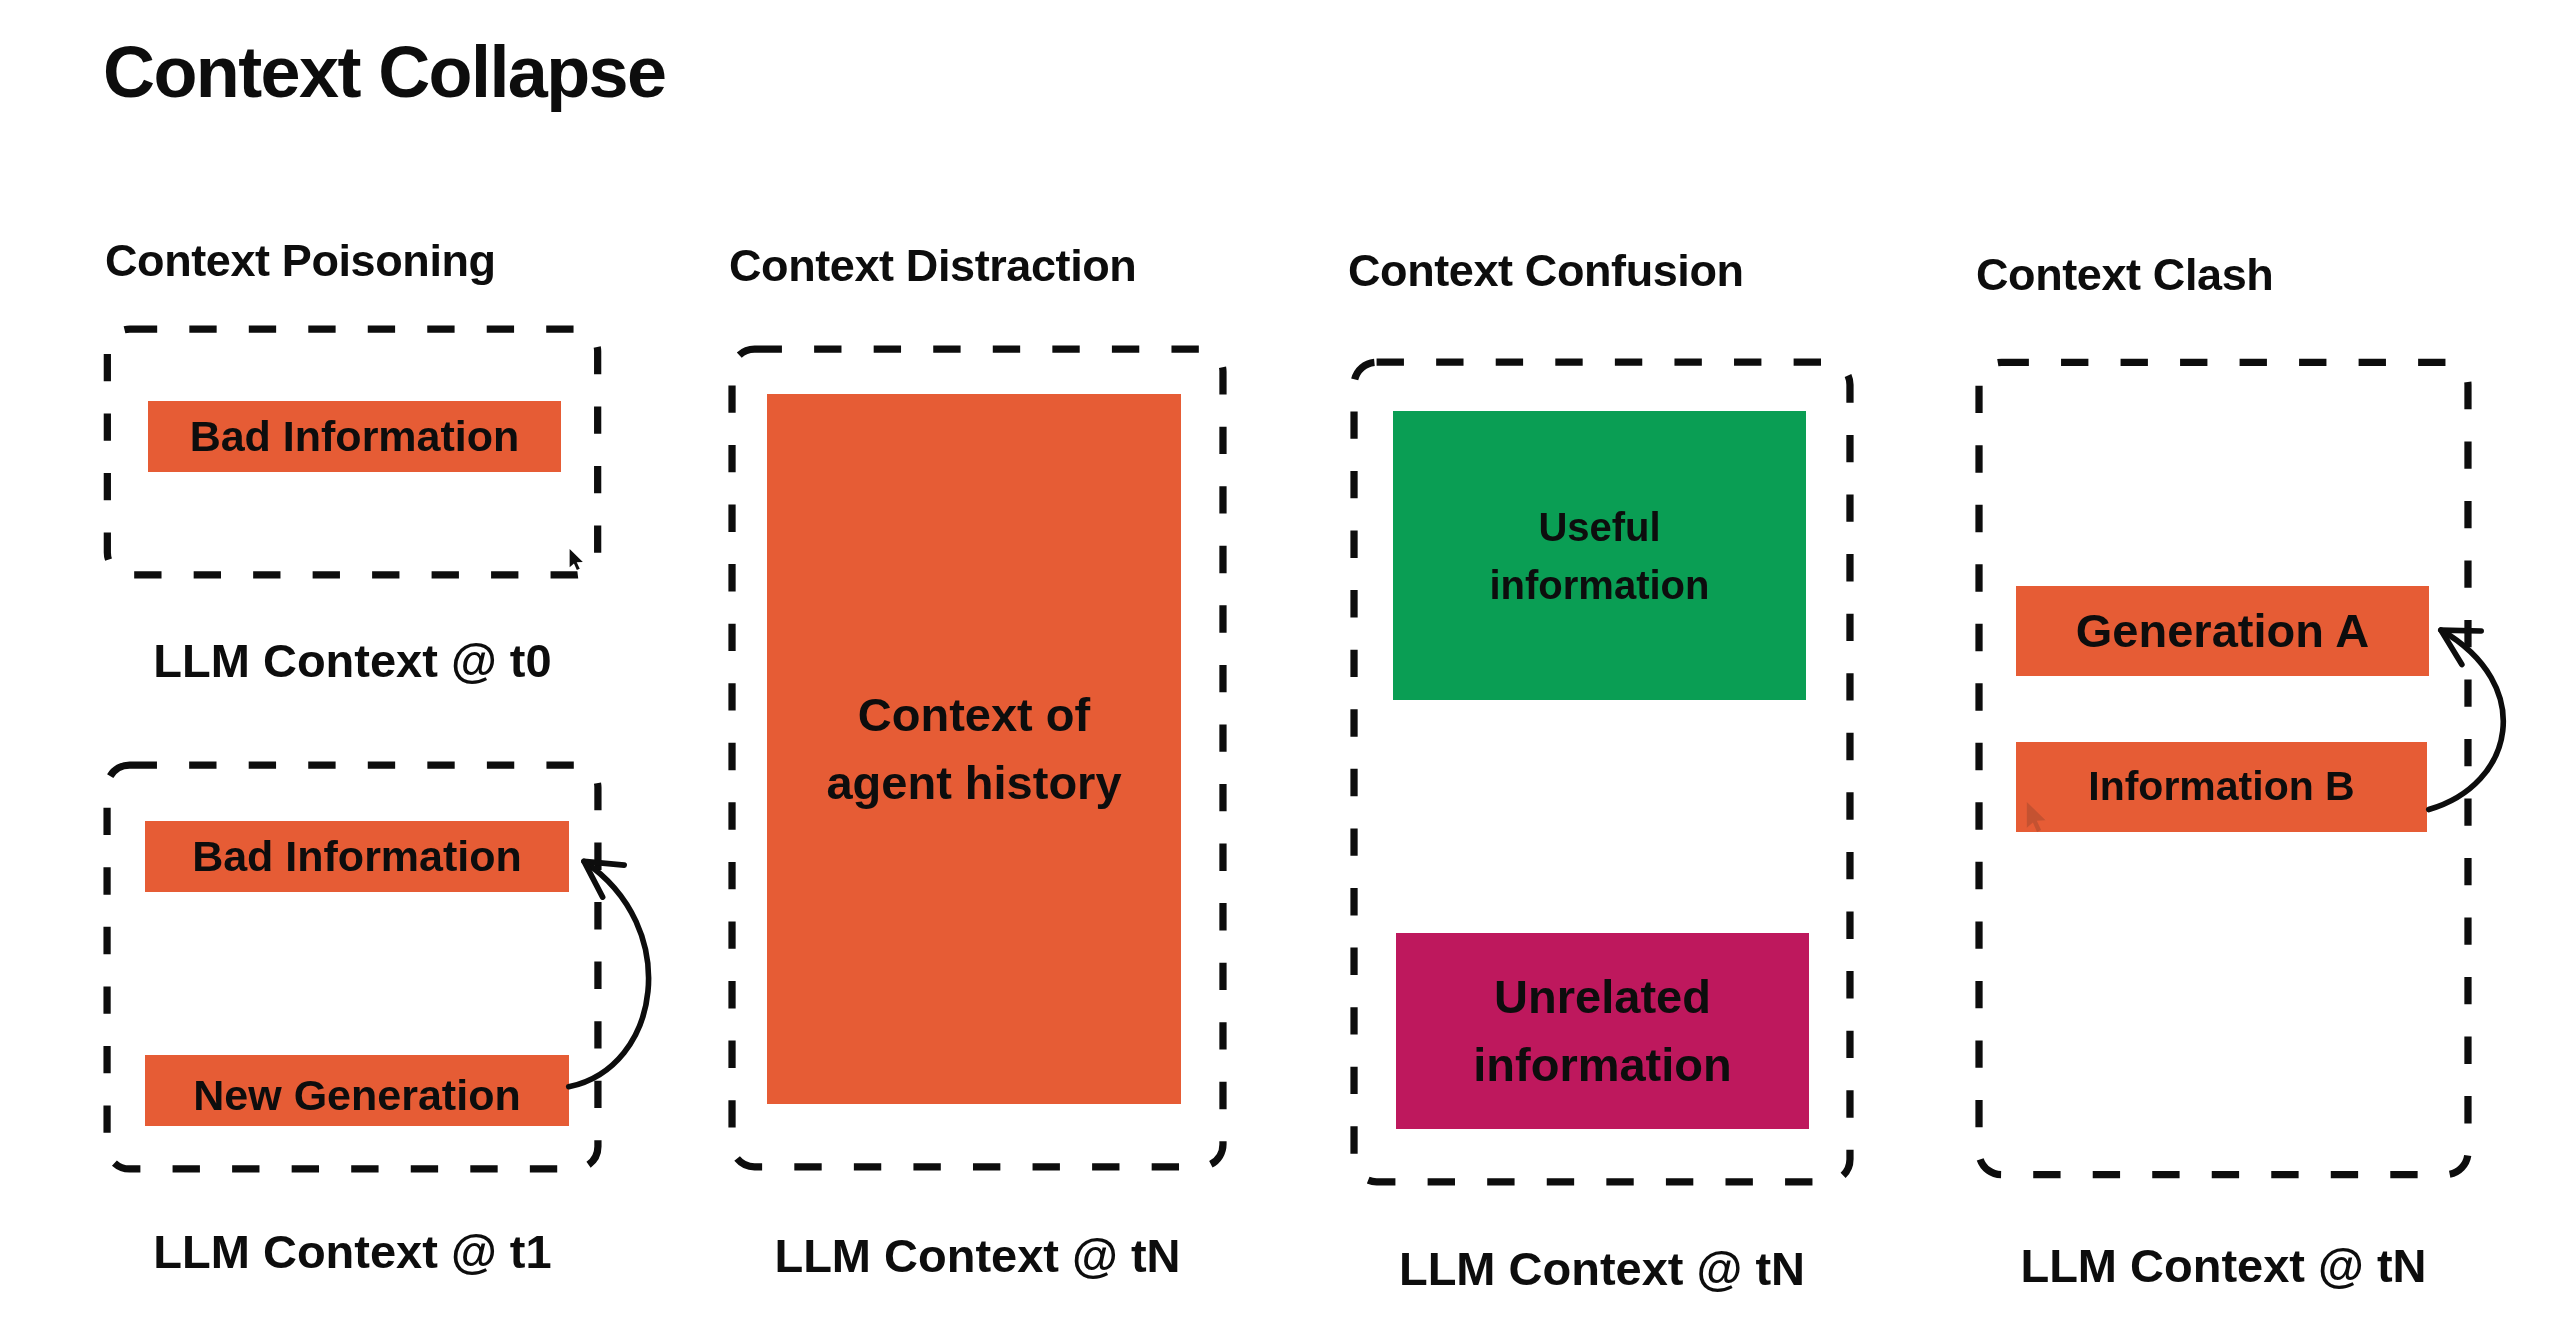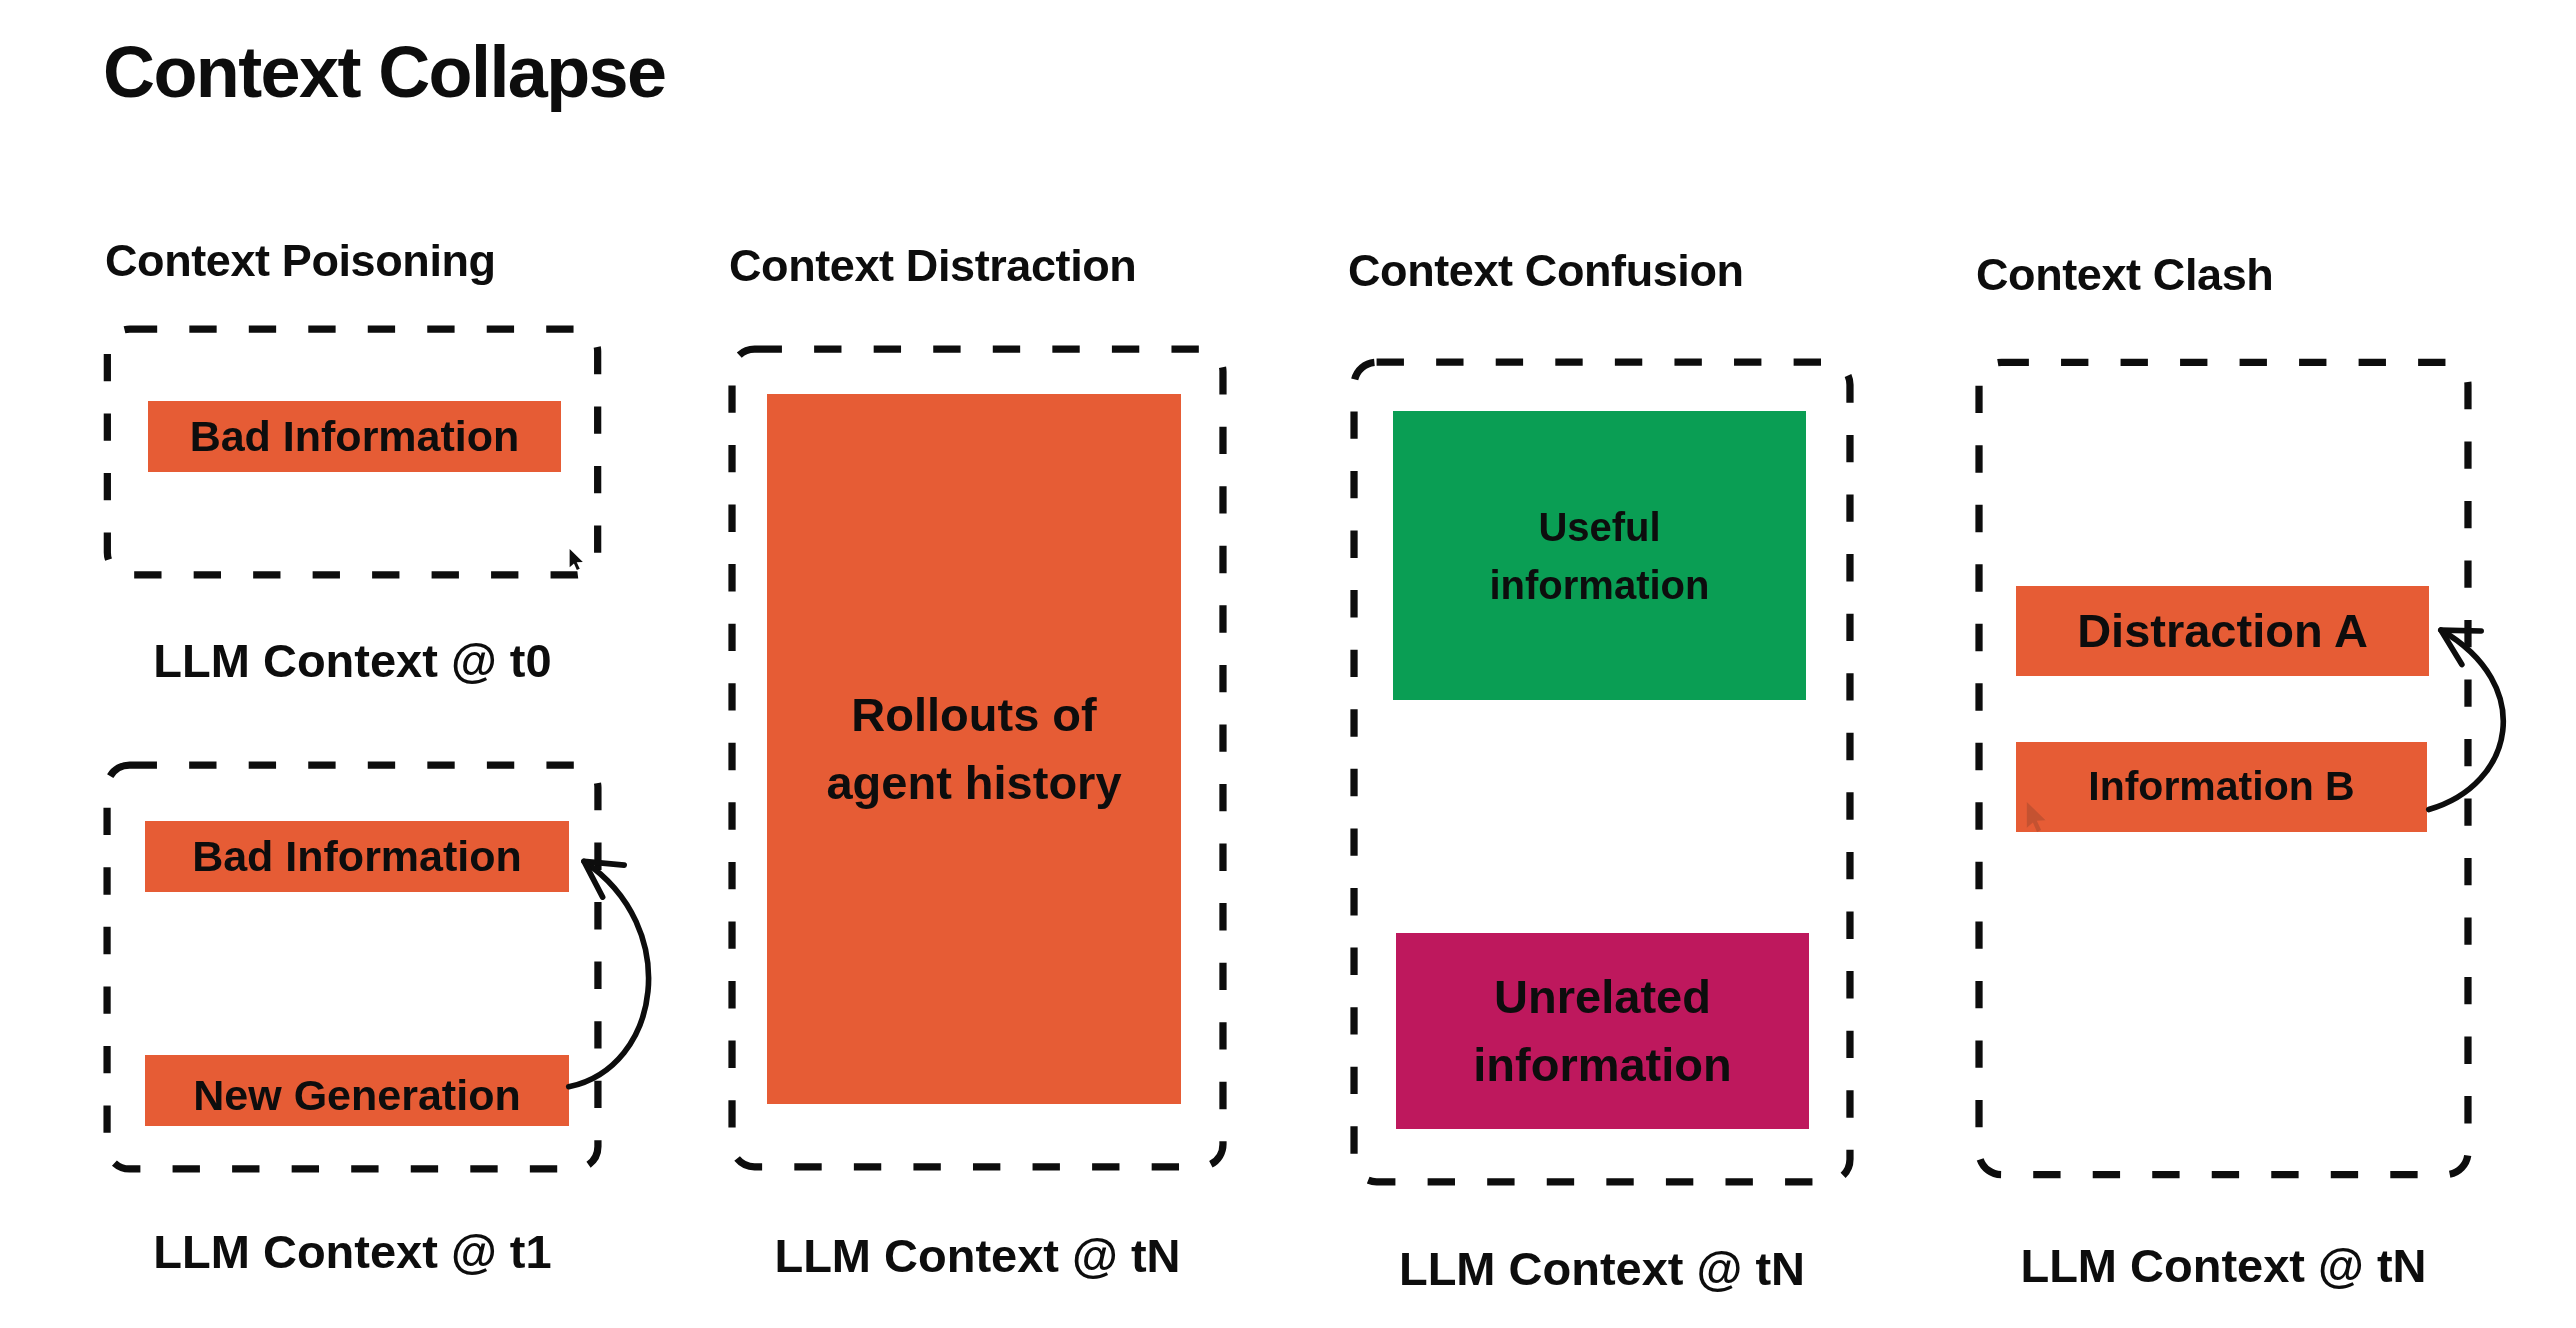--- a/index.html
+++ b/index.html
@@ -102,21 +102,21 @@
   <svg class="abs" id="cursor1" width="17.7" height="24" viewBox="0 0 14 20">
     <path d="M1 0 L1 15.2 L4.6 12 L7 17.6 L9.4 16.5 L6.9 11 L12 10.8 Z" fill="#0d0d0d"></path>
   </svg>
 
   <div class="abs panel-title" id="p2h">Context Distraction</div>
 
   <svg class="abs dashed-box" id="p2b" viewBox="0 0 620 1026">
     <rect x="5" y="5" width="610" height="1016" rx="28" fill="none" stroke="#0d0d0d" stroke-width="9" stroke-dasharray="34 40"></rect>
   </svg>
   <div class="ibox" id="p2i1" style="background: rgb(230, 92, 53);">
-    <span>Rollouts of agent history</span>
+    <span>Context of agent history</span>
   </div>
   <div class="abs ctx-label" id="p2l">LLM Context @ tN</div>
 
   <div class="abs panel-title" id="p3h">Context Confusion</div>
 
   <svg class="abs dashed-box" id="p3b" viewBox="0 0 626 1028">
     <rect x="5" y="5" width="616" height="1018" rx="28" fill="none" stroke="#0d0d0d" stroke-width="9" stroke-dasharray="34 40"></rect>
   </svg>
   <div class="ibox" id="p3i1" style="background: rgb(10, 158, 84);">
     <span>Useful information</span>
@@ -125,21 +125,21 @@
     <span>Unrelated information</span>
   </div>
   <div class="abs ctx-label" id="p3l">LLM Context @ tN</div>
 
   <div class="abs panel-title" id="p4h">Context Clash</div>
 
   <svg class="abs dashed-box" id="p4b" viewBox="0 0 618 1020">
     <rect x="5" y="5" width="608" height="1010" rx="28" fill="none" stroke="#0d0d0d" stroke-width="9" stroke-dasharray="34 40"></rect>
   </svg>
   <div class="ibox" id="p4i1" style="background: rgb(230, 92, 53);">
-    <span>Distraction A</span>
+    <span>Generation A</span>
   </div>
   <div class="ibox" id="p4i2" style="background: rgb(230, 92, 53);">
     <span>Information B</span>
   </div>
   <svg class="arrow-svg" id="arrow2" viewBox="2985 735 200 310">
     <path d="M 3017 1005 C 3124 974 3150 850 3032 782" fill="none" stroke="#0d0d0d" stroke-width="7" stroke-linecap="round" marker-end="url(#arrowhead)"></path>
   </svg>
 
   <svg class="abs" id="cursor2" width="24" height="34" viewBox="0 0 14 20">
     <path d="M1 0 L1 15.2 L4.6 12 L7 17.6 L9.4 16.5 L6.9 11 L12 10.8 Z" fill="#222222"></path>

